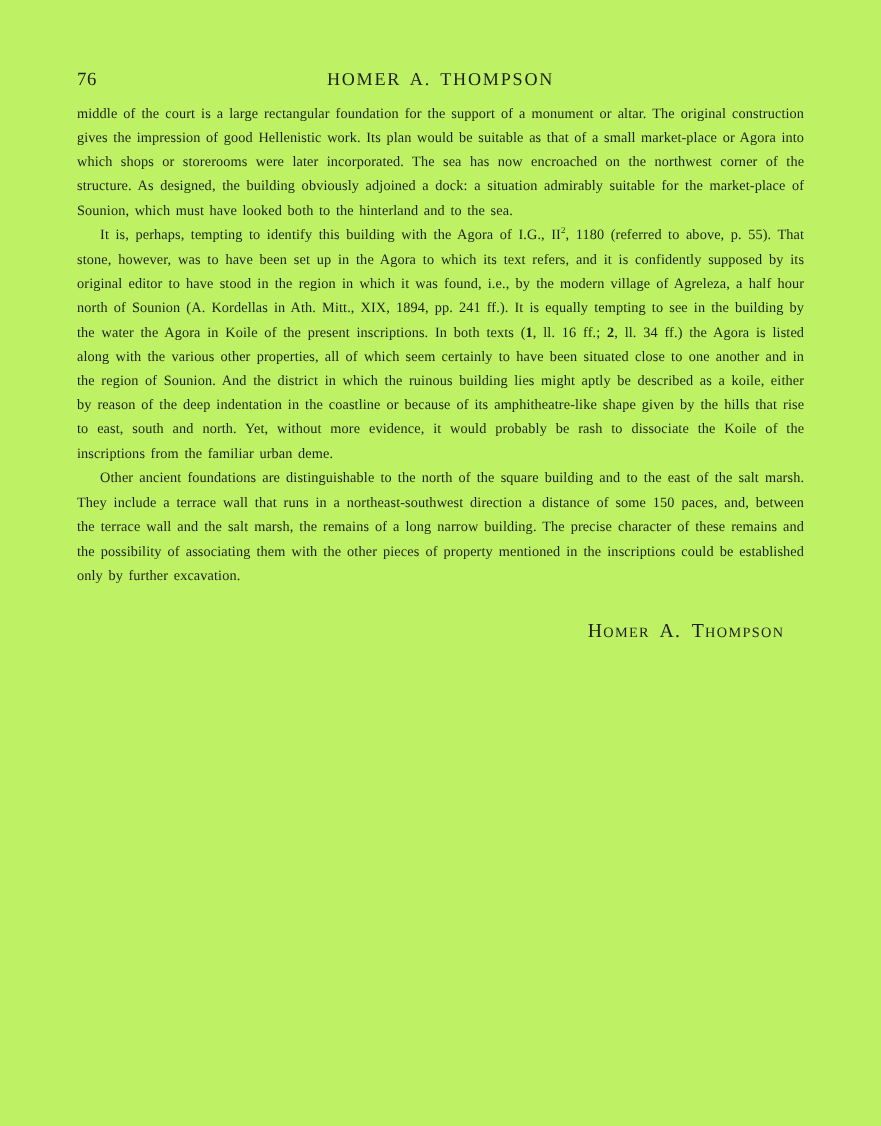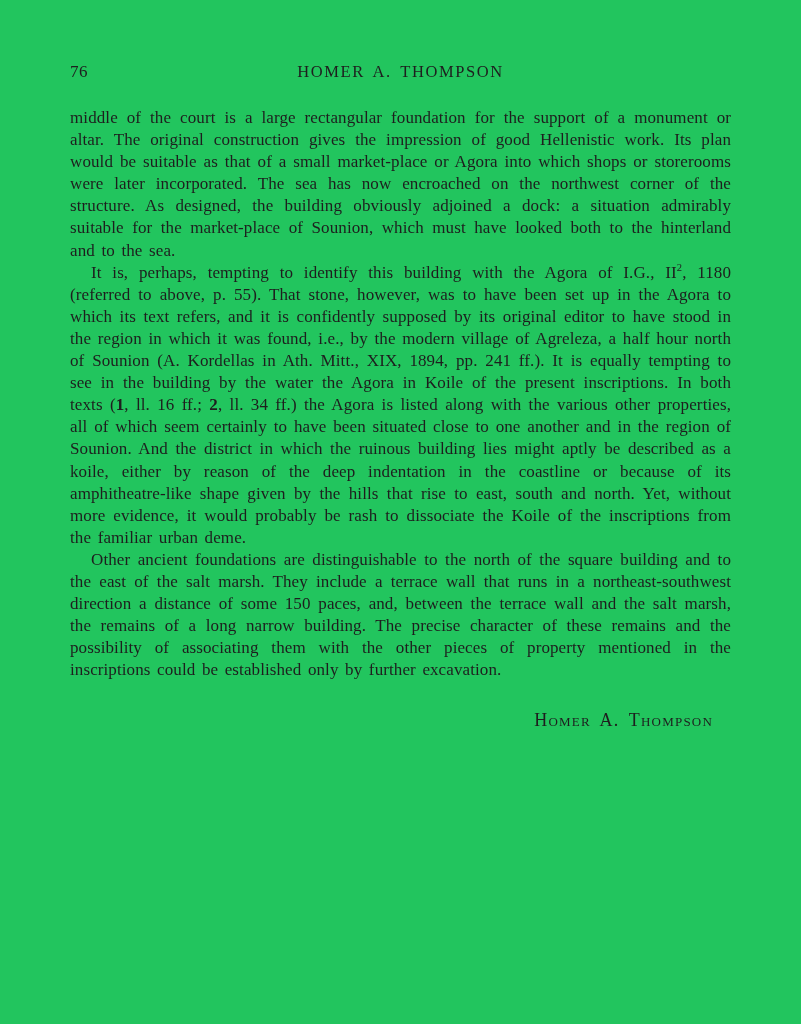--- a/index.html
+++ b/index.html
@@ -4,21 +4,21 @@
 <style>
   html, body {
     margin: 0;
     padding: 0;
     background: #ffffff;
   }
   .page {
     position: relative;
     width: 801px;
     height: 1024px;
-    background: #22c55e;
+    background: #bef264;
     overflow: hidden;
     font-family: "Liberation Serif", "DejaVu Serif", serif;
     color: #1e1e1e;
     box-sizing: border-box;
   }
   .header {
     position: relative;
     margin: 62px 70px 0 70px;
     height: 18px;
     text-align: center;
@@ -29,23 +29,23 @@
     top: 0;
     font-size: 17px;
     letter-spacing: 0.5px;
   }
   .runhead {
     font-size: 16.5px;
     letter-spacing: 1.6px;
     word-spacing: 3px;
   }
   .body {
-    margin: 27px 70px 0 70px;
+    margin: 12px 70px 0 70px;
     text-align: justify;
-    font-size: 17px;
+    font-size: 13px;
     line-height: 22.1px;
     word-spacing: 0.13em;
     letter-spacing: 0.1px;
   }
   .body p.para {
     margin: 0;
     padding: 0;
   }
   .body p.para.indent {
     text-indent: 21px;

